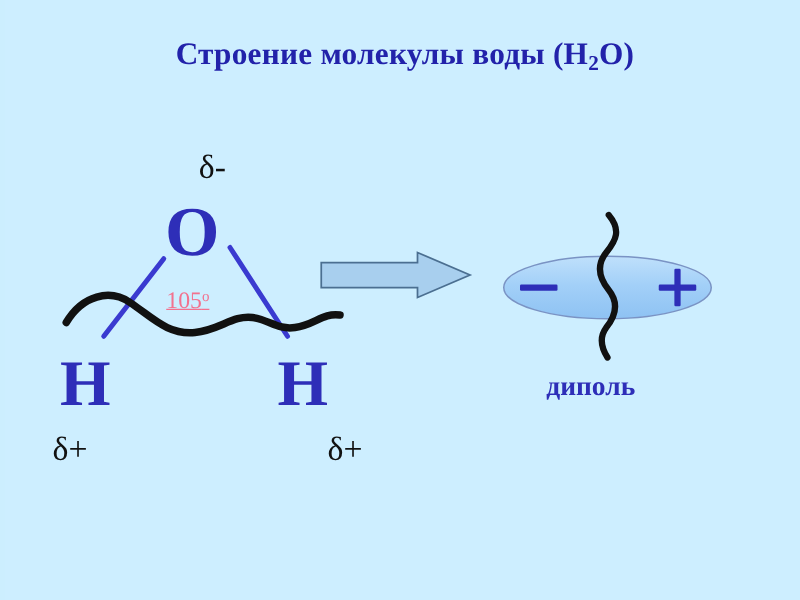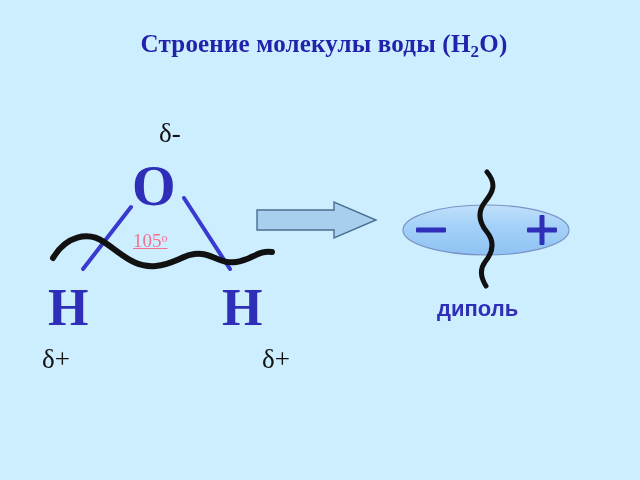--- a/index.html
+++ b/index.html
@@ -146,21 +146,21 @@
     left: 0;
     top: 0;
   }
   #dipole-label {
     position: absolute;
     left: 48px;
     top: 136px;
     font-size: 22px;
     font-weight: bold;
     color: #2e2eb8;
-    font-family: Liberation Sans, sans-serif;
+    font-family: Liberation Serif, serif;
     white-space: nowrap;
   }
 </style>
 </head>
 <body>
 
 <div id="slide">
 
   <div id="title">
     <span>Строение молекулы воды (H</span><span class="sub">2</span><span>O)</span>

